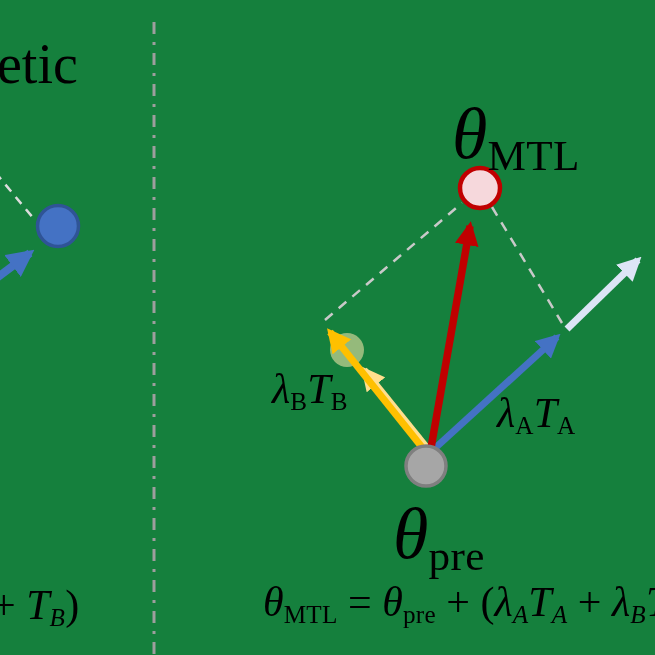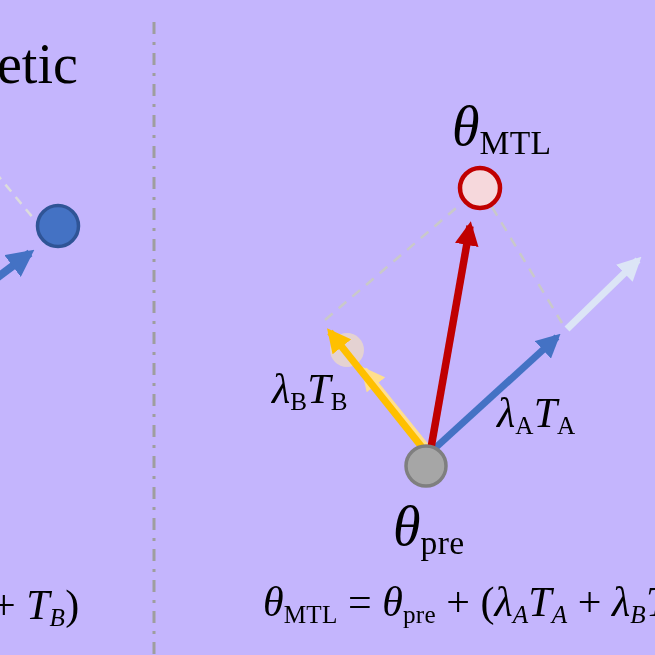--- a/index.html
+++ b/index.html
@@ -1,39 +1,39 @@
 <!DOCTYPE html>
 <html style="--ink: #000000; --blue: #4472C4; --blue_stroke: #2F5496; --blue_ghost: #DCE5F6; --yellow: #FFC000; --yellow_ghost: #FFDF8E; --yellow_halo: #FFE9AE; --red: #C00000; --pink: #F6D8DC; --gray_fill: #A6A6A6; --gray_stroke: #7F7F7F; --dash: #C9C9C9; --dash_faint: #DCDCDC; --divider: #9E9E9E;"><head>
 <meta charset="utf-8">
 <style>
   html, body { margin: 0; padding: 0; background: #ffffff; }
   .canvas {
     position: relative;
     width: 655px;
     height: 655px;
     overflow: hidden;
-    background: #c4b5fd;
+    background: #15803d;
     font-family: "Liberation Serif", "DejaVu Serif", serif;
     color: var(--ink, #000);
   }
   .fig-svg { position: absolute; left: 0; top: 0; }
   .lbl {
     position: absolute;
     white-space: nowrap;
     line-height: 1;
     color: var(--ink, #000);
   }
   .lbl .sub {
     font-size: 0.6em;
     vertical-align: -0.28em;
     letter-spacing: 0.01em;
   }
   .title { font-size: 48px; }
   .title-frag { font-size: 56px; }
-  .theta { font-size: 56px; }
+  .theta { font-size: 72px; }
   .vec-label { font-size: 42px; }
   .formula { font-size: 42px; }
 </style>
 </head>
 <body>
 
 <div class="canvas">
 
   <svg class="fig-svg" width="655" height="655" viewBox="0 0 655 655">
     <defs>

